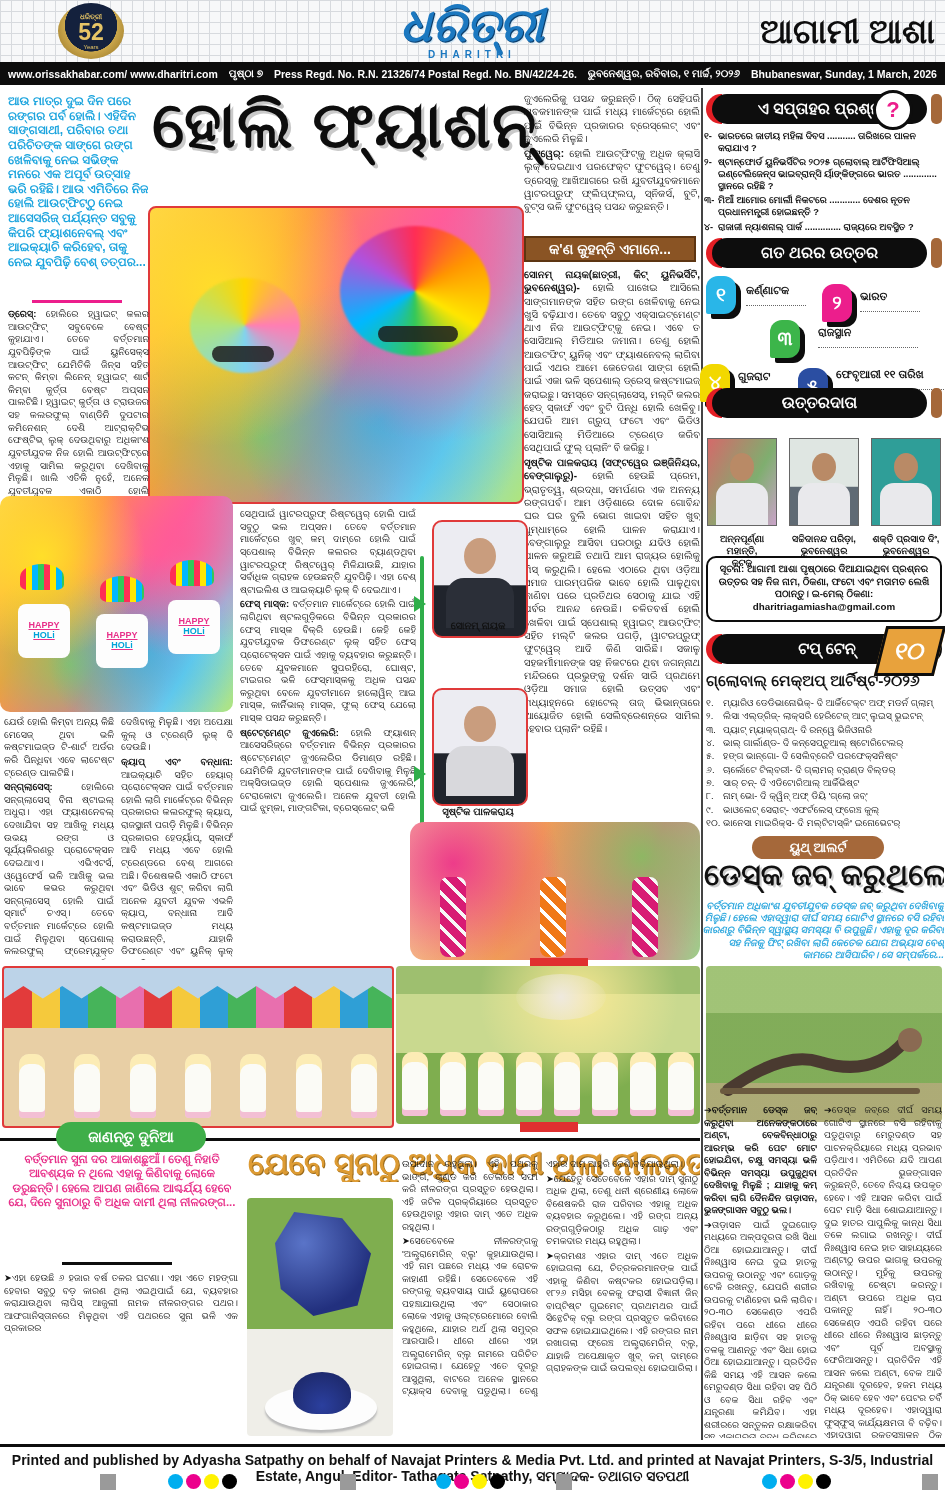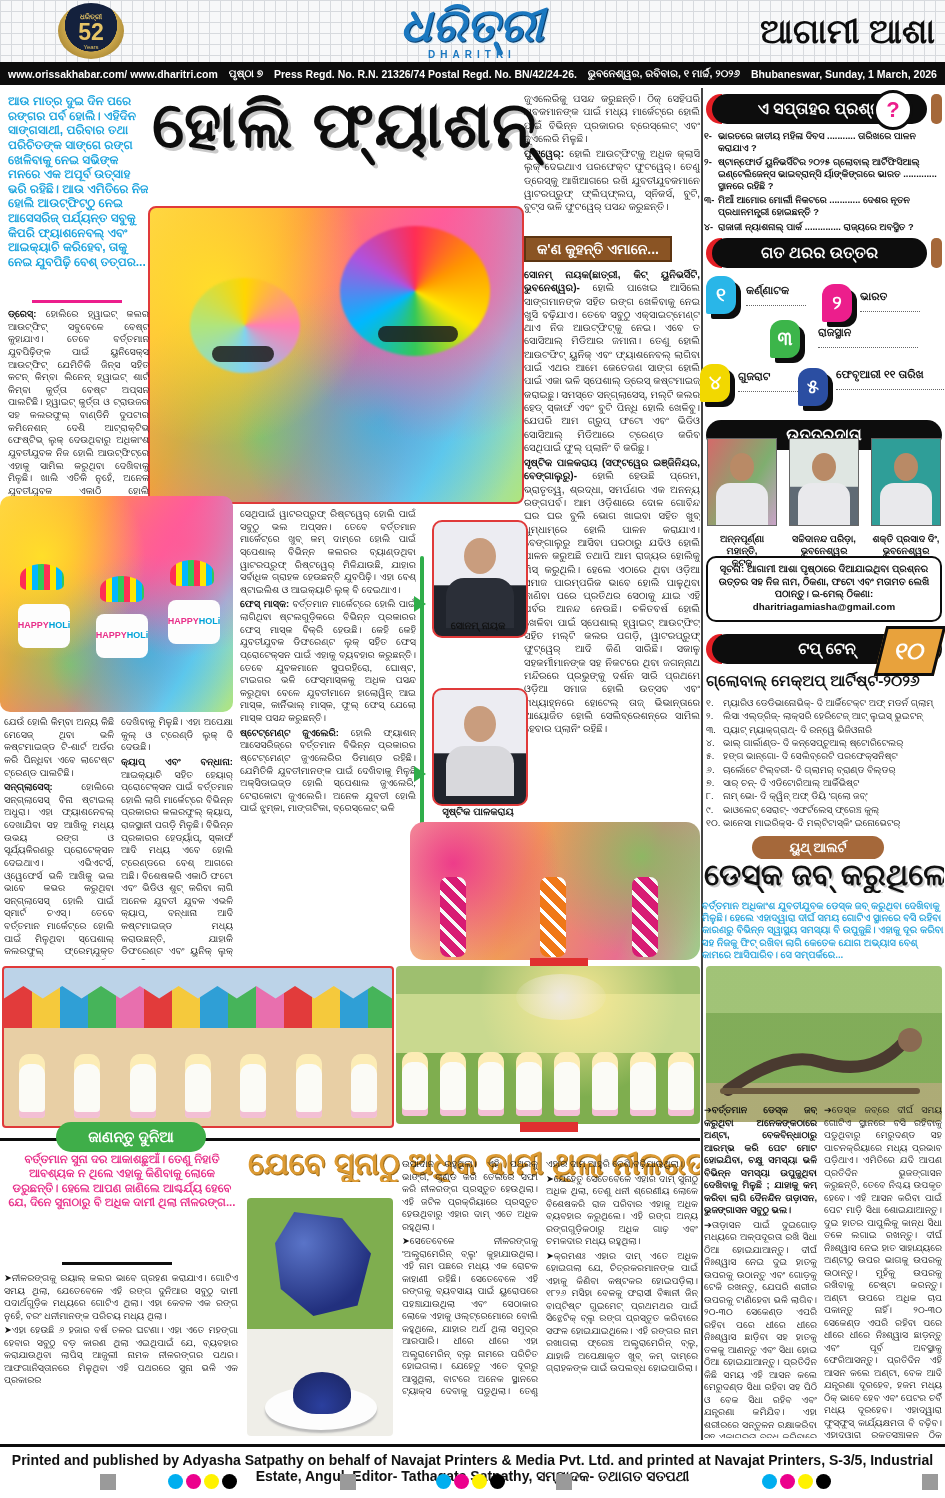--- a/index.html
+++ b/index.html
@@ -46,32 +46,32 @@
   .main-photo{left:148px;top:206px;width:372px;height:294px;border:2px solid #e03a3a;}
   .wig{position:absolute;border-radius:50%;}
   .wig1{left:190px;top:18px;width:150px;height:130px;
     background:conic-gradient(#ff2d55,#ff9500,#ffe600,#34c759,#00b8ff,#af52de,#ff2d55);filter:blur(1px);}
   .wig2{left:40px;top:70px;width:110px;height:95px;
     background:conic-gradient(#ffd600,#ff7eb3,#7fd3f0,#b0e57c,#ffd600);filter:blur(1px);}
   .shades{position:absolute;height:16px;background:#1c1c1c;border-radius:8px;opacity:.85;}
   .sh1{left:228px;top:118px;width:80px;}
   .sh2{left:62px;top:138px;width:62px;}
   .happy-photo{left:0;top:496px;width:233px;height:216px;border-radius:10px;}
-  .tee{position:absolute;width:52px;height:44px;background:#fdfdfd;border-radius:8px;
-    display:flex;flex-direction:row;align-items:center;justify-content:center;
-    font-size:9px;font-weight:900;color:#e8308a;line-height:1.1;text-align:center;}
+  .tee{position:absolute;width:52px;height:54px;background:#fdfdfd;border-radius:8px;
+    display:flex;flex-direction:column;align-items:center;justify-content:center;
+    font-size:9px;font-weight:900;color:#e8308a;line-height:1.1;text-align:center;text-decoration:underline;}
   .tee .l2{color:#00a3d8;}
   .tee1{left:18px;top:108px;} .tee2{left:96px;top:118px;} .tee3{left:168px;top:104px;}
   .turban{position:absolute;width:44px;height:26px;border-radius:50% 50% 20% 20%;
     background:repeating-linear-gradient(90deg,#ff2d55 0 6px,#ffe600 6px 12px,#00b8ff 12px 18px,#34c759 18px 24px);}
   .tb1{left:20px;top:68px;} .tb2{left:100px;top:80px;} .tb3{left:170px;top:64px;}
   .green-div{position:absolute;left:420px;top:556px;width:4px;height:316px;background:#2fae4a;border-radius:2px;}
   .green-div::before,.green-div::after{content:"";position:absolute;left:-6px;border:8px solid transparent;border-left:12px solid #2fae4a;}
   .green-div::before{top:40px;} .green-div::after{top:210px;}
-  .qhead{position:absolute;left:524px;top:236px;width:148px;height:26px;background:#8a5424;border:2px solid #5d3512;
+  .qhead{position:absolute;left:524px;top:236px;width:172px;height:26px;background:#8a5424;border:2px solid #5d3512;
     color:#fff;font-size:14px;font-weight:bold;display:flex;align-items:center;justify-content:center;box-sizing:border-box;}
   .portrait{position:absolute;left:432px;width:92px;height:114px;border:2px solid #e03a3a;border-radius:10px;
     background:linear-gradient(#ececf2 55%,#20242c 56%);overflow:hidden;}
   .portrait::before{content:"";position:absolute;left:30px;top:16px;width:32px;height:36px;border-radius:50%;background:#c99d7e;}
   .portrait::after{content:"";position:absolute;left:12px;top:56px;width:68px;height:50px;border-radius:18px 18px 0 0;background:#2b2f38;}
   .p2.portrait::after{background:#d8d8dc;}
   .pcap{position:absolute;left:426px;width:104px;text-align:center;font-size:10px;font-weight:bold;}
   .men-photo{left:410px;top:822px;width:290px;height:138px;border-radius:14px;background:
     radial-gradient(circle at 15% 30%,rgba(236,30,140,.8),transparent 40%),
     radial-gradient(circle at 80% 25%,rgba(120,200,90,.8),transparent 40%),
@@ -132,21 +132,21 @@
     transform:skewX(-14deg);display:flex;align-items:center;justify-content:center;color:#fff;font-size:24px;font-weight:900;}
   .tt-title{position:absolute;left:706px;top:672px;width:236px;font-size:15.5px;font-weight:900;}
   .tt-list{position:absolute;left:706px;top:696px;width:238px;height:134px;font-size:9.4px;line-height:1.42;overflow:hidden;}
   .tt-list .qrow{display:flex;}
   .tt-list .qno{width:17px;flex:none;}
   .ya-tab{position:absolute;left:752px;top:836px;width:132px;height:23px;background:#a5683a;border-radius:12px;
     color:#fff;font-size:13px;font-weight:bold;display:flex;align-items:center;justify-content:center;}
   .ya-head{position:absolute;left:704px;top:858px;width:240px;margin:0;font-size:30px;font-weight:900;white-space:nowrap;overflow:hidden;
     text-shadow:2px 2px 0 #cfcfcf;}
   .ya-intro{position:absolute;left:702px;top:900px;width:242px;height:64px;overflow:hidden;
-    color:#2fa8de;font-size:9.8px;font-weight:bold;text-align:left;line-height:1.25;}
+    color:#2fa8de;font-size:9.8px;font-weight:bold;text-align:right;line-height:1.25;font-style:italic;}
   .yoga-photo{left:706px;top:966px;width:236px;height:156px;border-radius:4px;background:
     linear-gradient(rgba(90,130,60,.25),rgba(90,130,60,.25)),
     linear-gradient(#b9d98b 0 30%,#8fbb63 30% 75%,#c9b98a 75% 100%);}
   .yoga-photo svg{position:absolute;left:10px;top:60px;}
   .ya-col{position:absolute;top:1104px;height:334px;font-size:9.4px;line-height:1.33;text-align:justify;overflow:hidden;}
   .yac1{left:704px;width:113px;} .yac2{left:824px;width:118px;}
   .ya-col p{margin:0 0 2px 0;}
   
   .bot-rule{position:absolute;left:0;top:1138px;width:700px;height:3px;background:#0d0d0d;}
   .kw-tab{position:absolute;left:56px;top:1122px;width:150px;height:30px;background:#3fae49;border-radius:15px;
@@ -350,21 +350,21 @@
     <div class="atag t2" style="background: rgb(236, 30, 140);">୨</div>
     <div class="alabel l2a">ଭାରତ</div>
     <div class="atag t3" style="background: rgb(60, 181, 74);">୩</div>
     <div class="alabel l3">ରାଜସ୍ଥାନ</div>
     <div class="atag t4" style="background: rgb(242, 216, 0);">୪</div>
     <div class="alabel l4">ଗୁଜରାଟ</div>
     <div class="atag t5" style="background: rgb(43, 78, 162);">୫</div>
     <div class="alabel l5">ଫେବୃଆରୀ ୧୧ ତାରିଖ</div>
   </div>
 
-  <div class="shead" style="top:420px;flex-direction:column;">
+  <div class="shead" style="top:388px;">
     <div class="red"></div>
     <div class="pill">
         <span>ଉତ୍ତରଦାତା</span>
       </div>
     <div class="bar"></div>
   </div>
   <div class="apeople">
     <div class="aperson">
       <div class="aphoto aph1"></div>
       <div class="acap"><span>ଅନ୍ନପୂର୍ଣ୍ଣା ମହାନ୍ତି,</span><br><span>କଟକ</span></div>
@@ -459,21 +459,20 @@
   <div class="kw-rule"></div>
   <h2 class="kw-head">ଯେବେ ସୁନାଠୁ ଅଧିକ ଦାମୀ ଥିଲା ନୀଳରଙ୍ଗ</h2>
 
   <div class="ph lapis">
     <div class="rock"></div>
     <div class="plate"></div>
     <div class="powder"></div>
   </div>
 
   <div class="kw-col kwc1">
-    <p>➤ନୀଳରଙ୍ଗକୁ ରୟାଲ୍ କଲର ଭାବେ ଗ୍ରହଣ କରାଯାଏ। ଗୋଟିଏ ସମୟ ଥିଲା, ଯେତେବେଳେ ଏହି ରଙ୍ଗ ଦୁନିଆର ସବୁଠୁ ଦାମୀ ପଦାର୍ଥଗୁଡ଼ିକ ମଧ୍ୟରେ ଗୋଟିଏ ଥିଲା। ଏହା କେବଳ ଏକ ରଙ୍ଗ ନୁହେଁ, ବରଂ ଧନୀମାନଙ୍କ ପରିଚୟ ମଧ୍ୟ ଥିଲା।</p>
     <p>➤ଏହା ହେଉଛି ୬ ହଜାର ବର୍ଷ ତଳର ଘଟଣା। ଏହା ଏତେ ମହଙ୍ଗା ହେବାର ସବୁଠୁ ବଡ଼ କାରଣ ଥିଲା ଏଇଥିପାଇଁ ଯେ, ବ୍ୟବହାର କରାଯାଉଥିବା ଲାପିସ୍ ଆଜୁଲୀ ନାମକ ନୀଳରଙ୍ଗର ପଥର। ଆଫଗାନିସ୍ତାନରେ ମିଳୁଥିବା ଏହି ପଥରରେ ସୁନା ଭଳି ଏକ ପ୍ରକାରର</p>
   </div>
   <div class="kw-col kwc2">
     <p>ଉପାଦାନ ରହୁଥିଲା। ଏହି ପଥରକୁ ଭାଙ୍ଗି, ଗୁଣ୍ଡ କରି ତେଲରେ ସଫା କରି ନୀଳରଙ୍ଗ ପ୍ରସ୍ତୁତ ହେଉଥିଲା। ଏହି ଜଟିଳ ପ୍ରକ୍ରିୟାରେ ପ୍ରସ୍ତୁତ ହେଉଥିବାରୁ ଏହାର ଦାମ୍ ଏତେ ଅଧିକ ରହୁଥିଲା।</p>
     <p>➤ସେତେବେଳେ ନୀଳରଙ୍ଗକୁ 'ଅଲ୍ଟ୍ରାମେରିନ୍ ବ୍ଲୁ' କୁହାଯାଉଥିଲା। ଏହି ନାମ ପଛରେ ମଧ୍ୟ ଏକ ରୋଚକ କାହାଣୀ ରହିଛି। ସେତେବେଳେ ଏହି ରଙ୍ଗକୁ ବ୍ୟବସାୟ ପାଇଁ ୟୁରୋପରେ ପହଞ୍ଚାଯାଉଥିଲା ଏବଂ ସେଠାକାର ଲୋକେ ଏହାକୁ ଓଲ୍‌ଟ୍ରେମୋରେ ବୋଲି କହୁଥିଲେ, ଯାହାର ଅର୍ଥ ଥିଲା ସମୁଦ୍ର ଆରପାରି। ଧୀରେ ଧୀରେ ଏହା ଅଲ୍ଟ୍ରାମେରିନ୍ ବ୍ଲୁ ନାମରେ ପରିଚିତ ହୋଇଗଲା। ଯେହେତୁ ଏତେ ଦୂରରୁ ଆସୁଥିଲା, ବାଟରେ ଅନେକ ସ୍ଥାନରେ ଟ୍ୟାକ୍ସ ଦେବାକୁ ପଡୁଥିଲା। ତେଣୁ ସେଠାରେ</p>
   </div>
   <div class="kw-col kwc3">
     <p>ଏହାର ଦାମ୍ ଆହୁରି ବେଶି ବଢ଼ିଯାଉଥିଲା।</p>
     <p>➤ଯେହେତୁ ସେତେବେଳେ ଏହାର ଦାମ୍ ସୁନାଠୁ ଅଧିକ ଥିଲା, ତେଣୁ ଧନୀ ଶ୍ରେଣୀୟ ଲୋକେ ବିଶେଷକରି ରାଜ ପରିବାର ଏହାକୁ ଅଧିକ ବ୍ୟବହାର କରୁଥିଲେ। ଏହି ରଙ୍ଗ ଅନ୍ୟ ରଙ୍ଗଗୁଡ଼ିକଠାରୁ ଅଧିକ ଗାଢ଼ ଏବଂ ଚମକଦାର ମଧ୍ୟ ରହୁଥିଲା।</p>
     <p>➤କ୍ରମଶଃ ଏହାର ଦାମ୍ ଏତେ ଅଧିକ ହୋଇଗଲା ଯେ, ଚିତ୍ରକରମାନଙ୍କ ପାଇଁ ଏହାକୁ କିଣିବା କଷ୍ଟକର ହୋଇପଡ଼ିଲା। ୧୮୨୬ ମସିହା ବେଳକୁ ଫରାସୀ ବିଜ୍ଞାନୀ ଜିନ୍ ବାପ୍ଟିଷ୍ଟ ଗୁଇମେଟ୍ ପ୍ରଥମଥର ପାଇଁ ସିନ୍ଥେଟିକ୍ ବ୍ଲୁ ରଙ୍ଗ ପ୍ରସ୍ତୁତ କରିବାରେ ସଫଳ ହୋଇଯାଇଥିଲେ। ଏହି ରଙ୍ଗର ନାମ ରଖାଗଲା ଫ୍ରେଞ୍ଚ ଅଲ୍ଟ୍ରାମେରିନ୍ ବ୍ଲୁ, ଯାହାକି ଅପେକ୍ଷାକୃତ ଖୁବ୍ କମ୍ ଦାମ୍‌ରେ ଗ୍ରାହକଙ୍କ ପାଇଁ ଉପଲବ୍ଧ ହୋଇପାରିଲା।</p>

